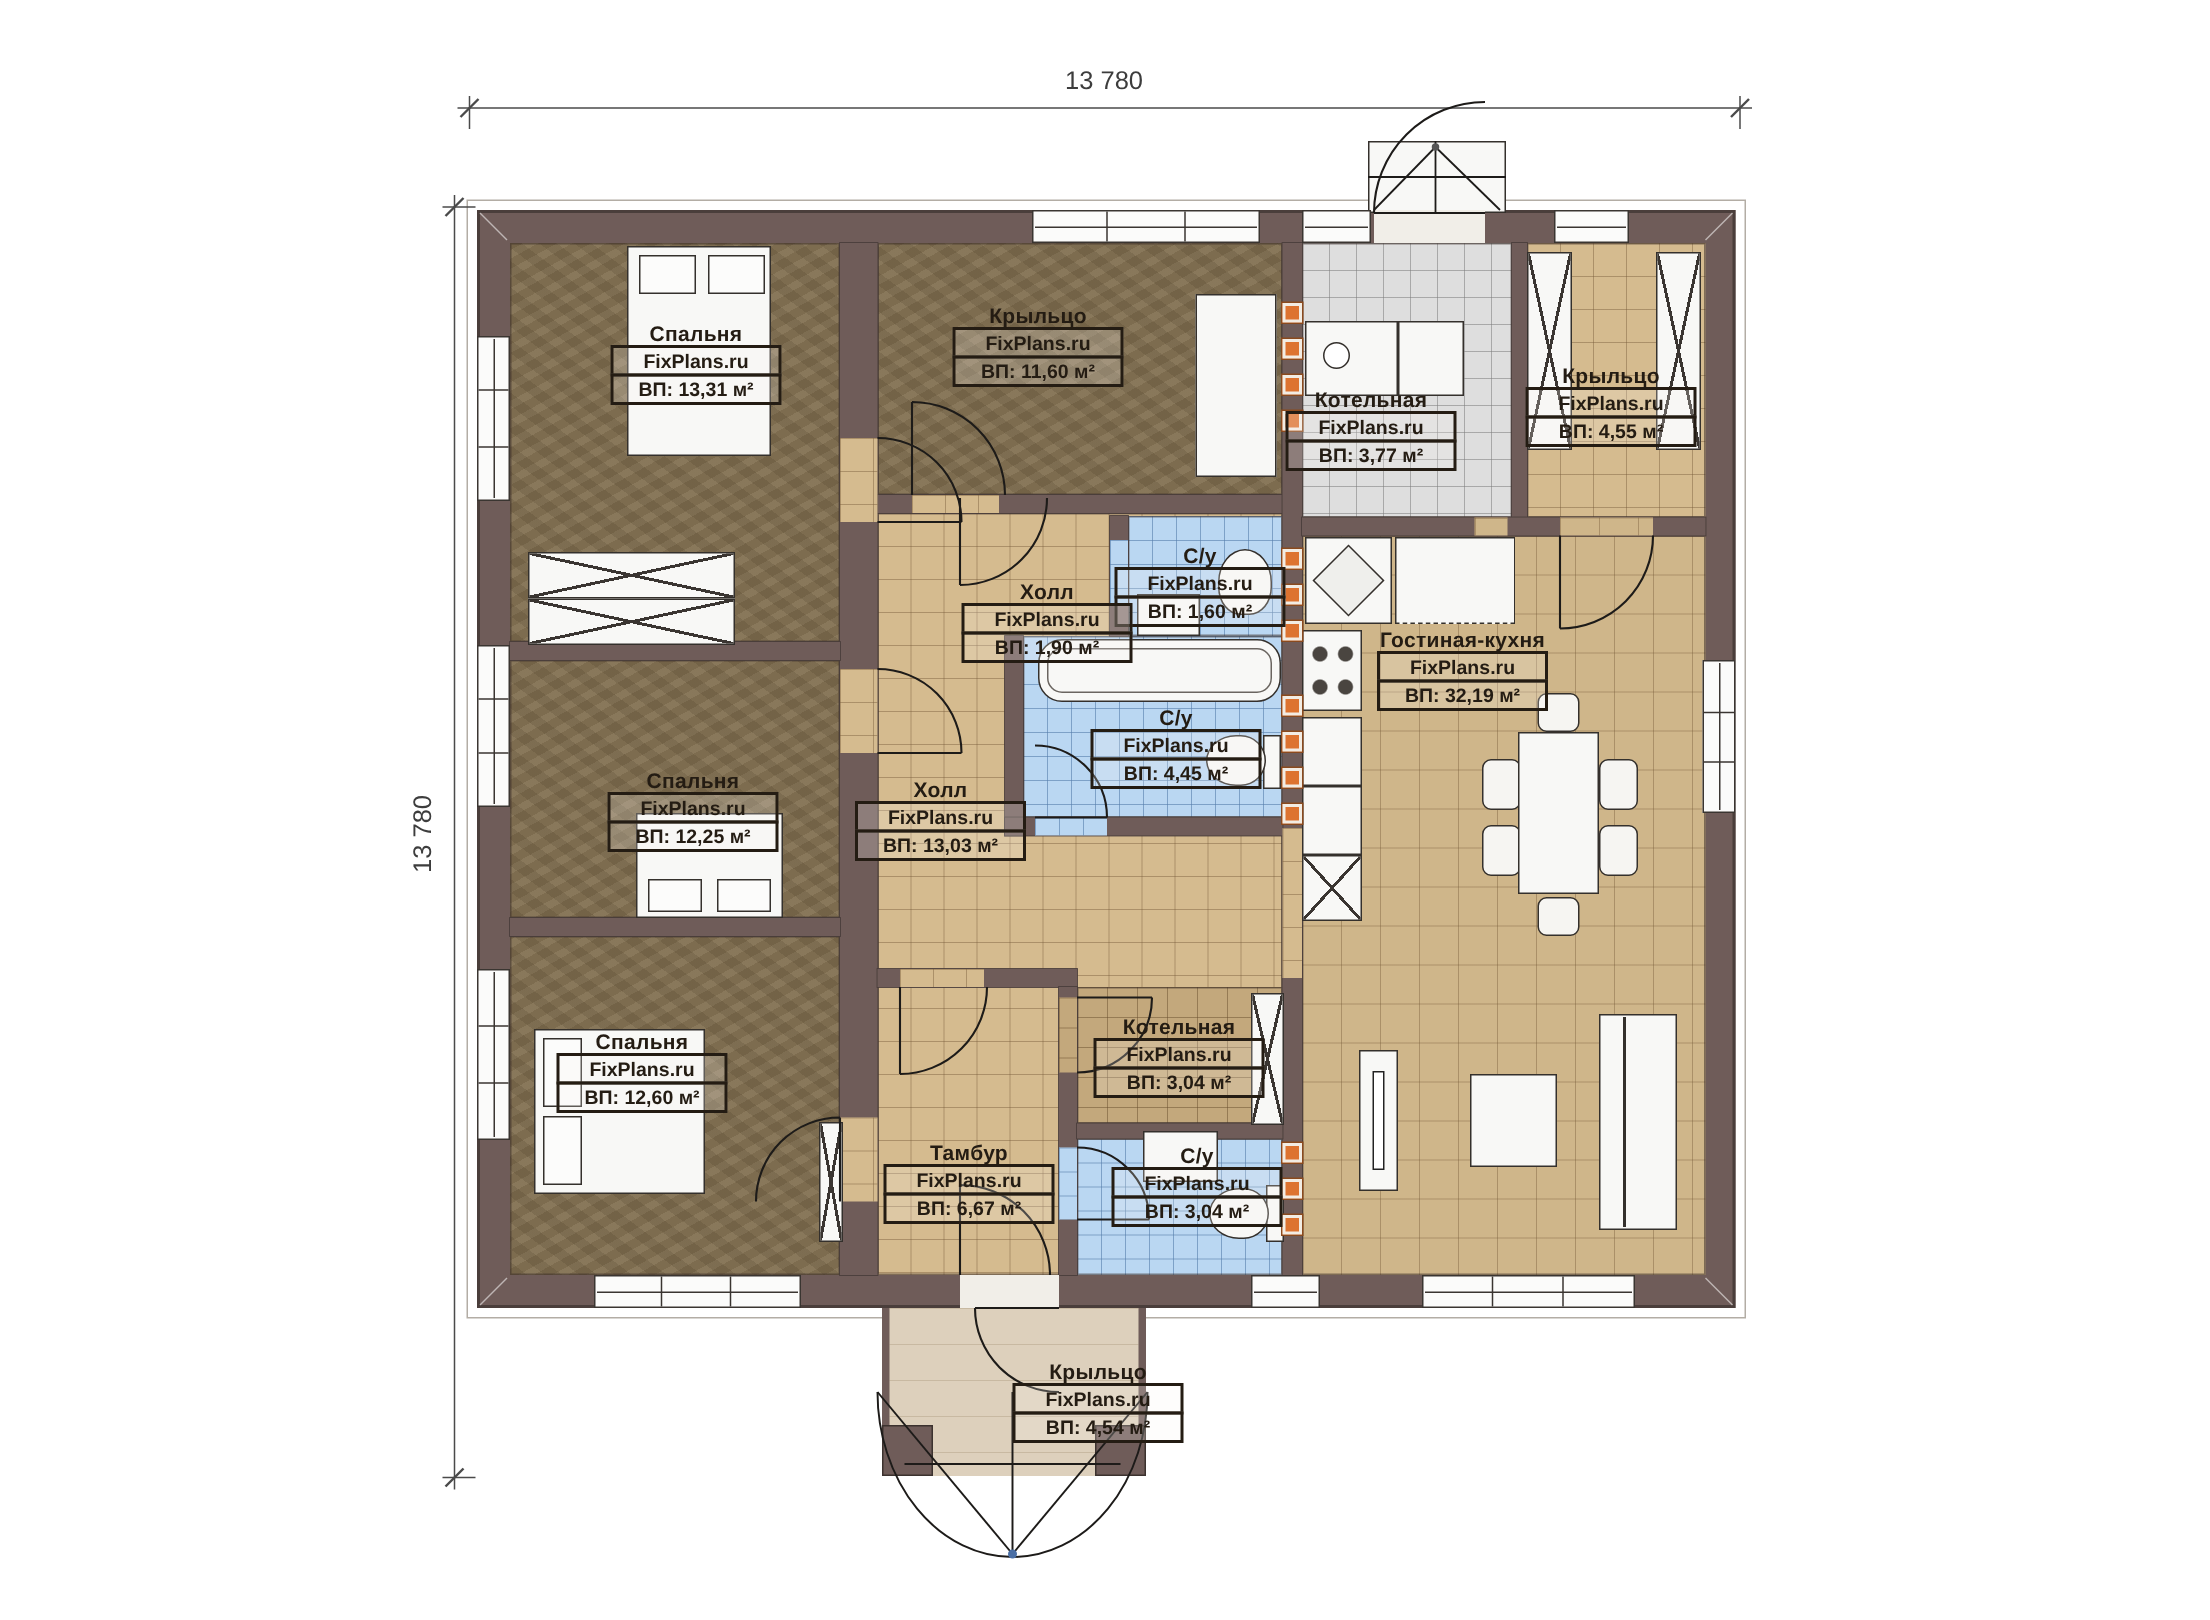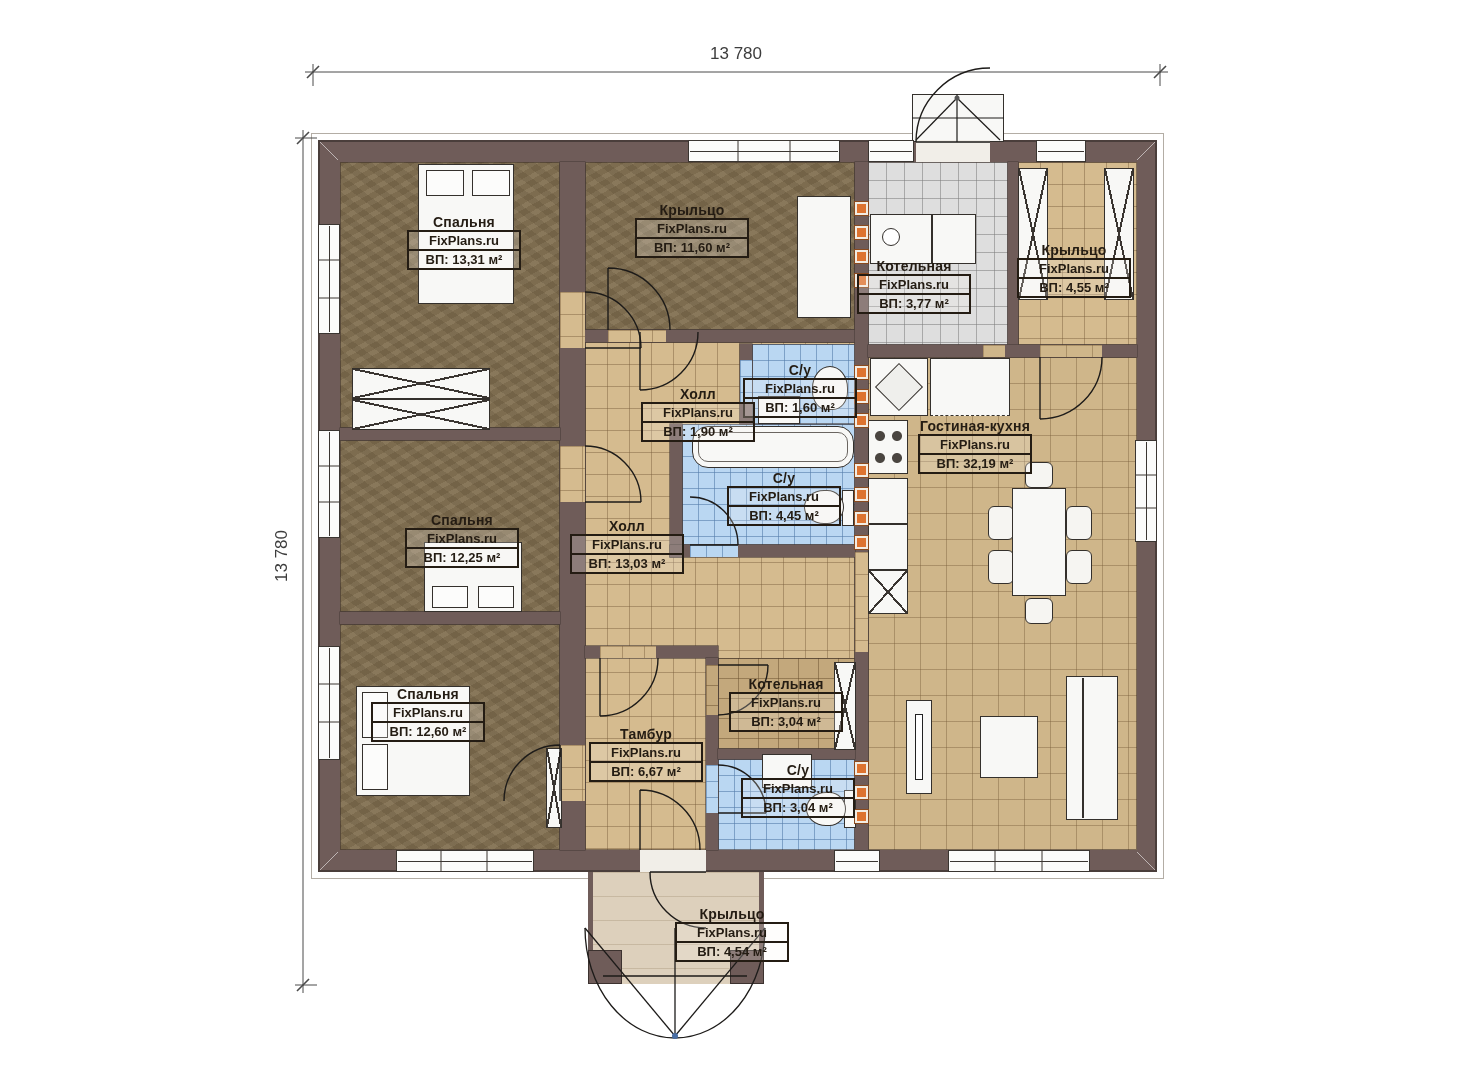--- a/index.html
+++ b/index.html
@@ -260,21 +260,21 @@
   <div class="rlabel" style="left:627px;top:518px;">
     <div class="rname">Холл</div>
     <span class="rbox">FixPlans.ru</span>
     <span class="rbox">ВП: 13,03 м²</span>
   </div>
   <div class="rlabel" style="left:786px;top:676px;">
     <div class="rname">Котельная</div>
     <span class="rbox">FixPlans.ru</span>
     <span class="rbox">ВП: 3,04 м²</span>
   </div>
-  <div class="rlabel" style="left:646px;top:726px;">
+  <div class="rlabel" style="left:646px;top:760px;">
     <div class="rname">Тамбур</div>
     <span class="rbox">FixPlans.ru</span>
     <span class="rbox">ВП: 6,67 м²</span>
   </div>
   <div class="rlabel" style="left:798px;top:762px;">
     <div class="rname">С/у</div>
     <span class="rbox">FixPlans.ru</span>
     <span class="rbox">ВП: 3,04 м²</span>
   </div>
   <div class="rlabel" style="left:732px;top:906px;">

